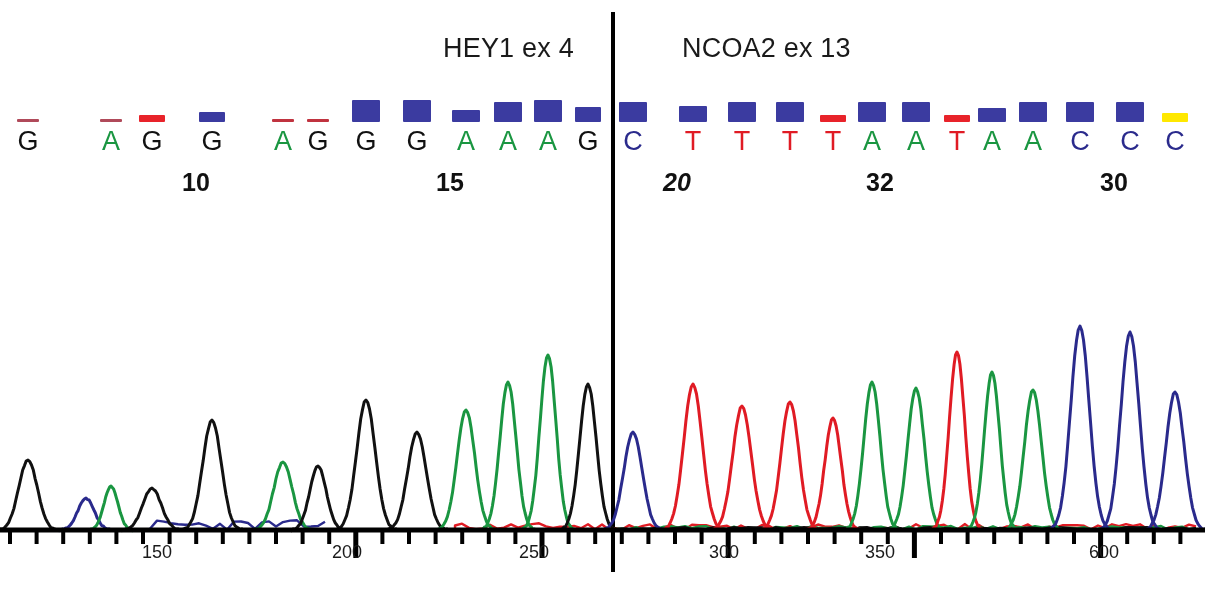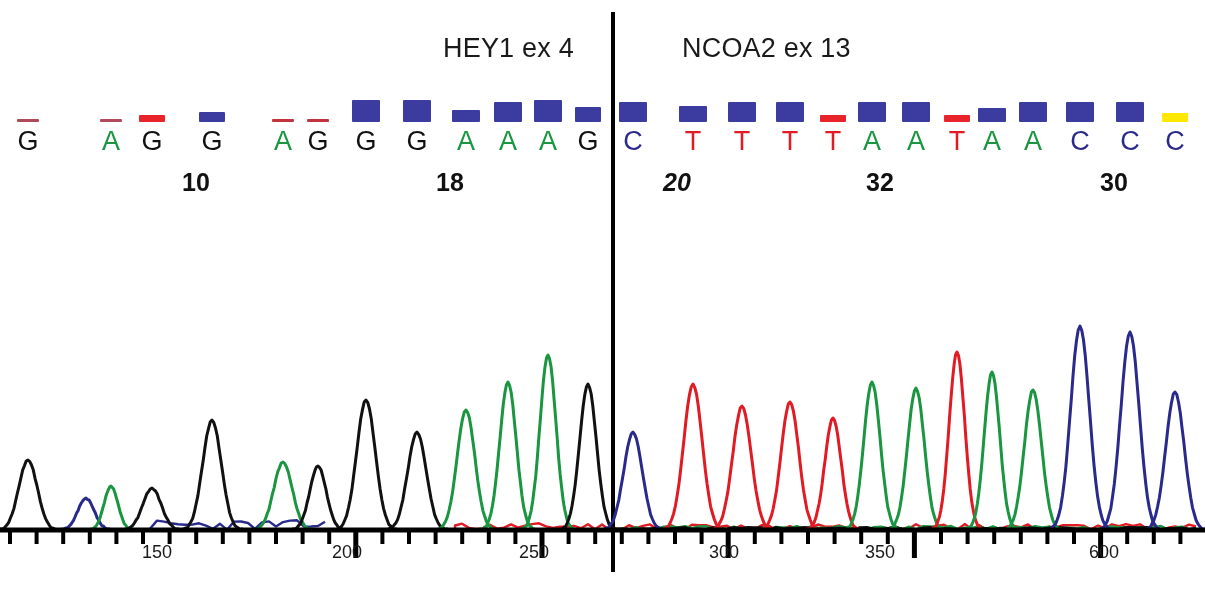--- a/index.html
+++ b/index.html
@@ -128,21 +128,21 @@
       <div class="base-letter" style="left: 992px; color: rgb(26, 150, 65);">A</div>
       <div class="qbar" style="left: 1019px; top: 102px; width: 28px; height: 20px; background: rgb(59, 59, 160);"></div>
       <div class="base-letter" style="left: 1033px; color: rgb(26, 150, 65);">A</div>
       <div class="qbar" style="left: 1066px; top: 102px; width: 28px; height: 20px; background: rgb(59, 59, 160);"></div>
       <div class="base-letter" style="left: 1080px; color: rgb(42, 42, 140);">C</div>
       <div class="qbar" style="left: 1116px; top: 102px; width: 28px; height: 20px; background: rgb(59, 59, 160);"></div>
       <div class="base-letter" style="left: 1130px; color: rgb(42, 42, 140);">C</div>
       <div class="qbar" style="left: 1162px; top: 113px; width: 26px; height: 9px; background: rgb(255, 232, 0);"></div>
       <div class="base-letter" style="left: 1175px; color: rgb(42, 42, 140);">C</div>
       <div class="pos-label" style="left: 212px;">10</div>
-      <div class="pos-label" style="left: 466px;">18</div>
+      <div class="pos-label" style="left: 466px;">15</div>
       <div class="pos-label" style="left: 693px; font-style: italic;">20</div>
       <div class="pos-label" style="left: 896px;">32</div>
       <div class="pos-label" style="left: 1130px;">30</div>
     </div>
 
   <svg id="trace-svg" width="1205" height="602">
       <path d="M455 530 L455 525.5 L462 523.7 L469 527.9 L476 529.3 L483 528.4 L490 524.7 L497 528.6 L504 527.7 L511 524.4 L518 527.6 L525 525.7 L532 524.1 L539 523.3 L546 526.4 L553 527.9 L560 526.8 L567 526.9 L574 525.9 L581 528.2 L588 524.3 L595 529.2 L602 524.5 L609 529.7 " fill="none" stroke="#e01b24" stroke-width="2.4" stroke-linejoin="round"></path>
       <path d="M615 530 L615 528.3 L622 529.6 L629 525.2 L636 528.2 L643 525.9 L650 524.4 L657 529.3 L664 528.6 L671 525.1 L678 529.1 L685 529.2 L692 524.8 L699 525.1 L706 525.1 L713 527.1 L720 526.7 L727 525.8 L734 529.3 L741 525.5 L748 528.9 L755 529.1 L762 525.0 L769 525.9 L776 529.9 L783 528.7 L790 526.2 L797 529.2 L804 528.0 L811 527.3 L818 524.5 L825 526.6 L832 526.8 L839 525.3 L846 527.8 L853 528.1 L860 529.2 L867 529.2 L874 528.8 L881 527.5 L888 528.3 L895 526.4 L902 529.9 L909 528.5 L916 524.2 L923 527.8 L930 527.5 L937 526.0 L944 524.7 L951 528.6 L958 529.0 L965 524.1 L972 529.4 L979 524.9 L986 529.5 L993 527.4 L1000 529.2 L1007 526.4 L1014 526.0 L1021 527.3 L1028 524.4 L1035 528.9 L1042 528.8 L1049 526.8 L1056 527.4 L1063 525.1 L1070 525.3 L1077 525.1 L1084 525.7 L1091 529.3 L1098 525.5 L1105 528.2 L1112 524.3 L1119 526.1 L1126 524.1 L1133 525.8 L1140 524.3 L1147 528.8 L1154 525.4 L1161 529.8 L1168 527.8 L1175 526.4 L1182 527.9 L1189 524.7 L1196 526.5 " fill="none" stroke="#e01b24" stroke-width="2.4" stroke-linejoin="round"></path>
       <path d="M150 530 L150 528.7 L157 520.6 L164 521.6 L171 523.2 L178 524.2 L185 524.8 L192 524.6 L199 523.3 L206 525.6 L213 528.8 L220 523.8 L227 529.7 L234 521.6 L241 521.5 L248 523.0 L255 528.9 L262 522.4 L269 521.4 L276 526.5 L283 522.1 L290 520.6 L297 520.3 L304 526.6 L311 526.5 L318 526.0 L325 521.7 " fill="none" stroke="#2a2a8c" stroke-width="2.4" stroke-linejoin="round"></path>
       <path d="M615 530 L615 529.0 L622 528.6 L629 529.5 L636 527.2 L643 529.7 L650 528.8 L657 528.6 L664 526.7 L671 526.3 L678 527.5 L685 526.1 L692 528.2 L699 526.4 L706 526.2 L713 528.8 L720 527.5 L727 529.3 L734 526.6 L741 529.1 L748 529.7 L755 527.9 L762 529.7 L769 529.9 L776 526.9 L783 527.4 L790 528.0 L797 526.1 L804 528.8 L811 526.4 L818 527.7 L825 528.0 L832 527.6 L839 526.1 L846 527.5 L853 529.7 L860 527.6 L867 529.5 L874 527.2 L881 526.6 L888 528.5 L895 526.3 L902 529.3 L909 526.6 L916 529.5 L923 526.2 L930 526.4 L937 527.0 L944 527.5 L951 526.0 L958 529.2 L965 527.6 L972 527.9 L979 526.4 L986 528.9 L993 526.3 L1000 529.0 L1007 529.6 L1014 527.6 L1021 527.2 L1028 528.1 L1035 526.2 L1042 527.4 L1049 526.7 L1056 528.3 L1063 528.0 L1070 527.7 L1077 528.3 L1084 527.2 L1091 529.5 L1098 528.6 L1105 527.5 L1112 526.5 L1119 527.4 L1126 527.1 L1133 528.9 L1140 527.1 L1147 528.3 L1154 527.1 L1161 526.0 L1168 529.6 L1175 527.4 L1182 526.6 L1189 529.3 L1196 528.2 " fill="none" stroke="#1a9641" stroke-width="2.4" stroke-linejoin="round"></path>

